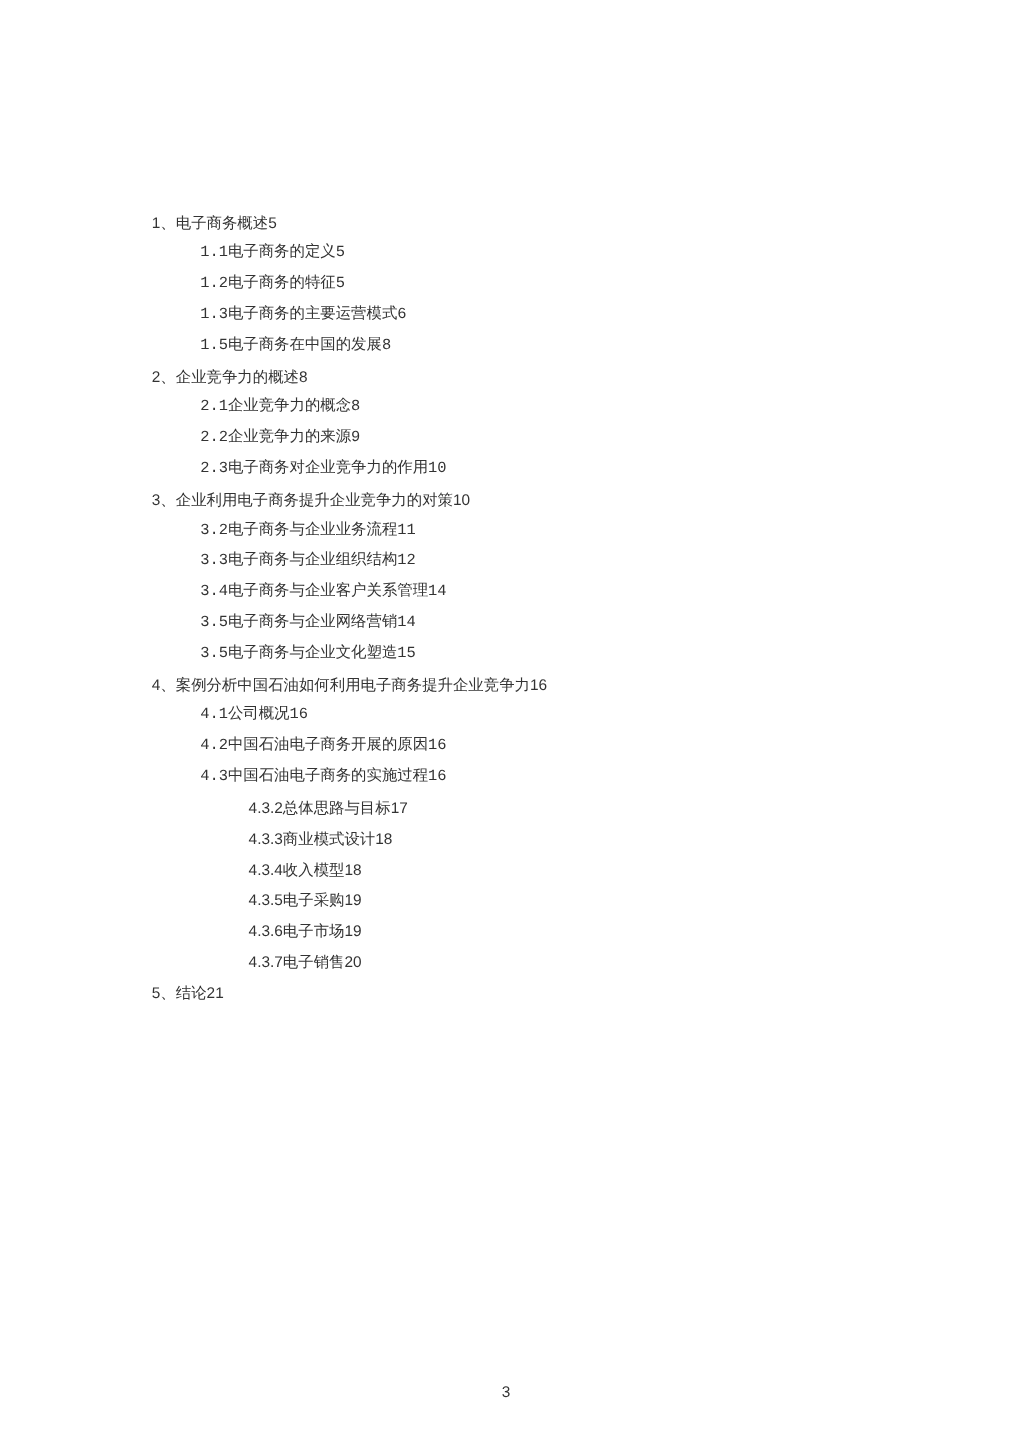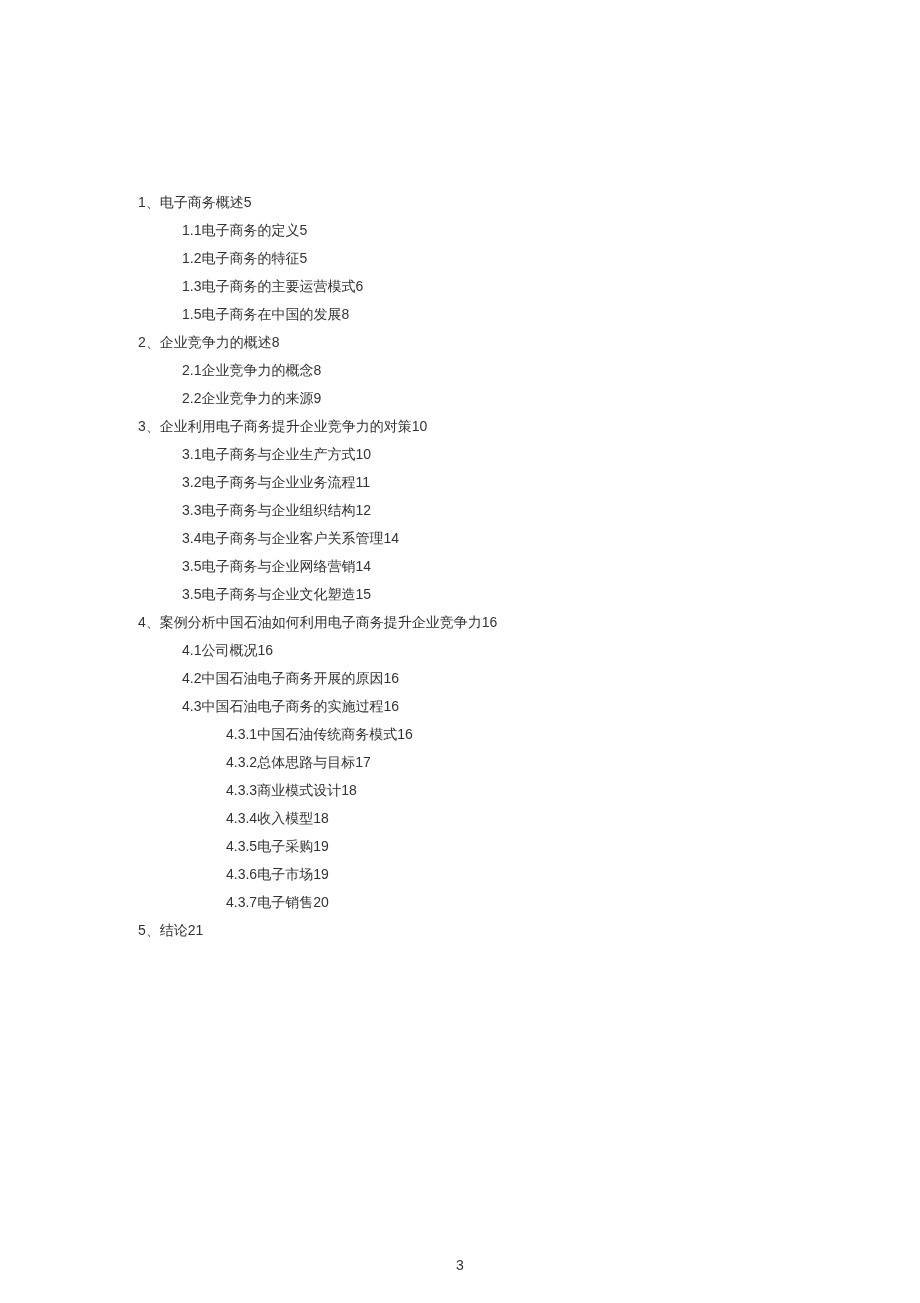--- a/index.html
+++ b/index.html
@@ -23,20 +23,21 @@
       line-height: 28px;
     }
     .toc-item {
       white-space: nowrap;
     }
     .level-0 {
       padding-left: 0;
     }
     .level-1 {
       padding-left: 44px;
+      font-family: Liberation Mono, monospace;
     }
     .level-2 {
       padding-left: 88px;
     }
     .page-number {
       position: absolute;
       bottom: 30px;
       left: 0;
       right: 0;
       text-align: center;
@@ -49,32 +50,31 @@
 
 <div class="page-content">
   <div class="toc-item level-0">1、电子商务概述5</div>
   <div class="toc-item level-1">1.1电子商务的定义5</div>
   <div class="toc-item level-1">1.2电子商务的特征5</div>
   <div class="toc-item level-1">1.3电子商务的主要运营模式6</div>
   <div class="toc-item level-1">1.5电子商务在中国的发展8</div>
   <div class="toc-item level-0">2、企业竞争力的概述8</div>
   <div class="toc-item level-1">2.1企业竞争力的概念8</div>
   <div class="toc-item level-1">2.2企业竞争力的来源9</div>
+  <div class="toc-item level-1">2.3电子商务对企业竞争力的作用10</div>
   <div class="toc-item level-0">3、企业利用电子商务提升企业竞争力的对策10</div>
-  <div class="toc-item level-1">3.1电子商务与企业生产方式10</div>
   <div class="toc-item level-1">3.2电子商务与企业业务流程11</div>
   <div class="toc-item level-1">3.3电子商务与企业组织结构12</div>
   <div class="toc-item level-1">3.4电子商务与企业客户关系管理14</div>
   <div class="toc-item level-1">3.5电子商务与企业网络营销14</div>
   <div class="toc-item level-1">3.5电子商务与企业文化塑造15</div>
   <div class="toc-item level-0">4、案例分析中国石油如何利用电子商务提升企业竞争力16</div>
   <div class="toc-item level-1">4.1公司概况16</div>
   <div class="toc-item level-1">4.2中国石油电子商务开展的原因16</div>
   <div class="toc-item level-1">4.3中国石油电子商务的实施过程16</div>
-  <div class="toc-item level-2">4.3.1中国石油传统商务模式16</div>
   <div class="toc-item level-2">4.3.2总体思路与目标17</div>
   <div class="toc-item level-2">4.3.3商业模式设计18</div>
   <div class="toc-item level-2">4.3.4收入模型18</div>
   <div class="toc-item level-2">4.3.5电子采购19</div>
   <div class="toc-item level-2">4.3.6电子市场19</div>
   <div class="toc-item level-2">4.3.7电子销售20</div>
   <div class="toc-item level-0">5、结论21</div>
 </div>
 
 <div class="page-number">3</div>

